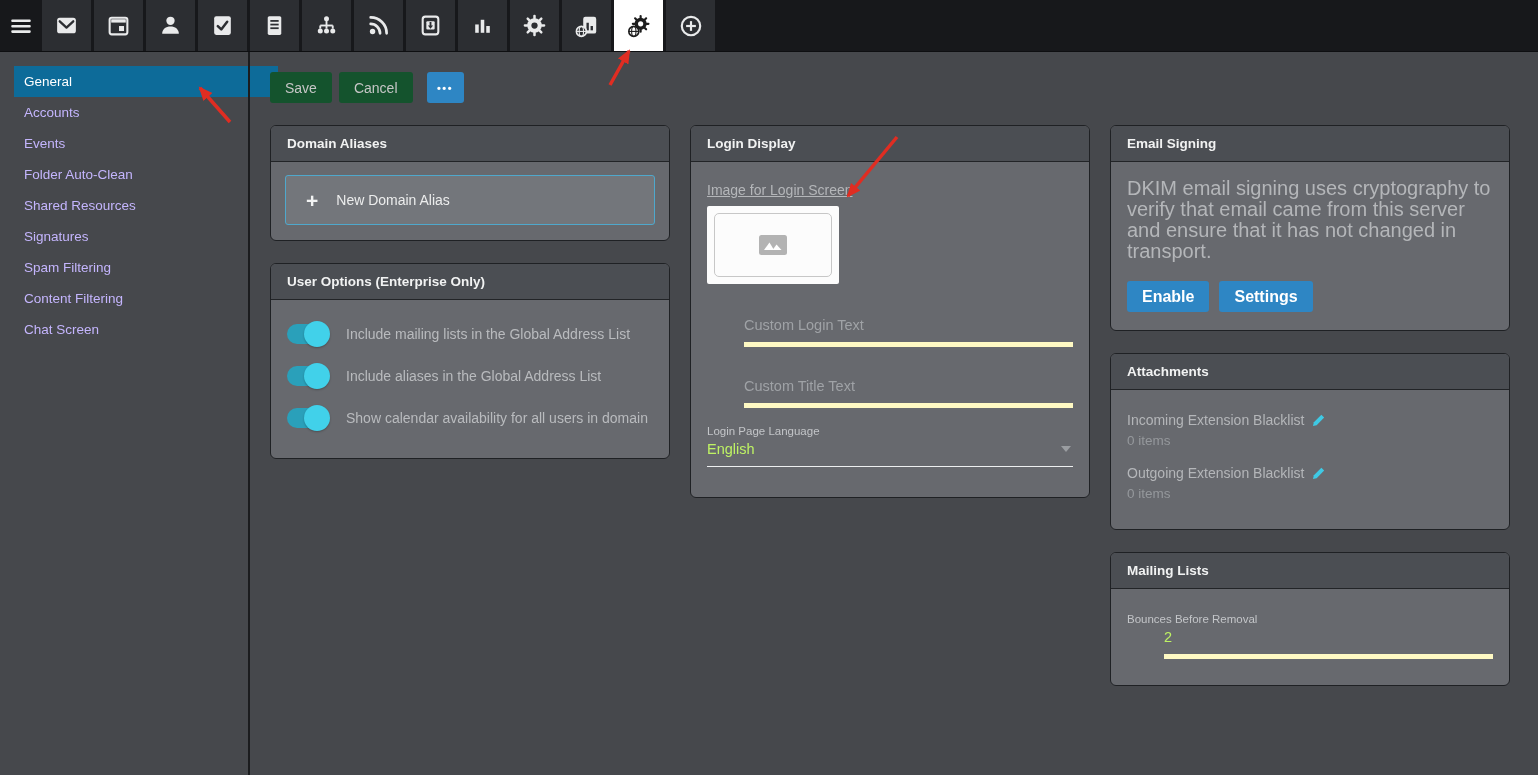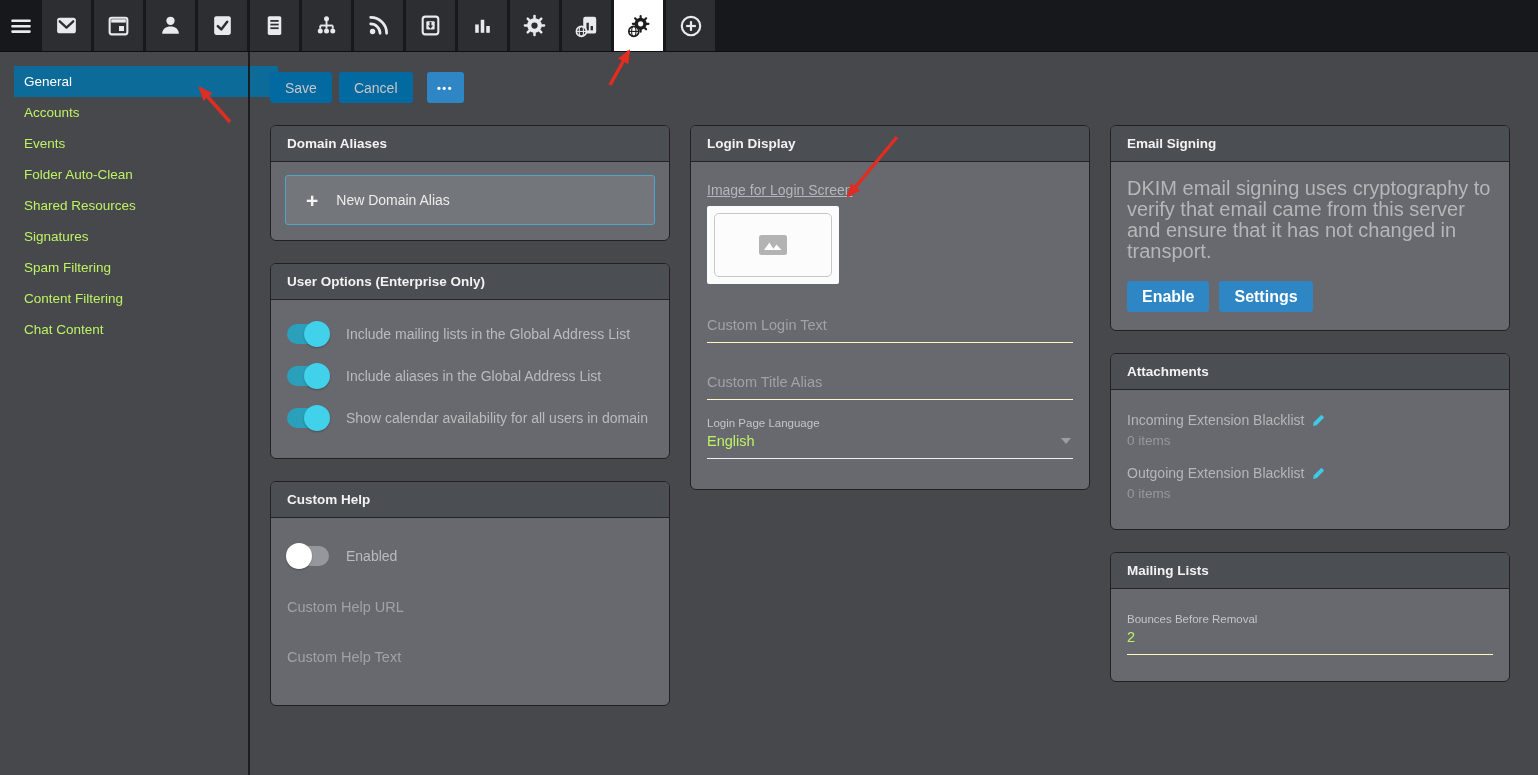--- a/index.html
+++ b/index.html
@@ -23,31 +23,31 @@
   }
   .cell.active{background:#ffffff;}
   
   .sidebar{
     position:absolute;left:0;top:52px;width:296px;bottom:0;
     background:#46484c;padding-top:14px;box-sizing:border-box;
   }
   .side-divider{position:absolute;left:248px;top:52px;width:2px;bottom:0;background:#1b1c1e;}
   .nav-item{
     margin:0 18px 0 14px;padding:7px 10px;font-size:13.5px;line-height:17px;
-    color:#bef264;cursor:pointer;white-space:nowrap;
+    color:#c4b5fd;cursor:pointer;white-space:nowrap;
   }
   .nav-item.active{background:#0d6b99;color:#ffffff;}
   
   .main{position:absolute;left:250px;top:52px;right:0;bottom:0;}
   .action-bar{margin:20px 0 0 20px;display:flex;align-items:center;gap:7px;height:31px;}
   .btn{
     border:none;border-radius:3px;font-family:inherit;font-size:14px;
     height:31px;padding:0 15px;cursor:pointer;
   }
-  .btn.disabled{background:#0369a1;color:#c6c6c6;cursor:default;}
+  .btn.disabled{background:#14532d;color:#c6c6c6;cursor:default;}
   .btn.blue{background:#2e86c4;color:#ffffff;font-weight:600;font-size:16px;}
   .btn.more{width:37px;padding:0;margin-left:7px;letter-spacing:1.5px;font-size:11px;font-weight:700;}
   .columns{display:flex;gap:20px;margin:22px 0 0 20px;align-items:flex-start;}
   .col{width:400px;flex:none;}
   
   .panel{
     width:400px;box-sizing:border-box;border:1px solid #1f2124;border-radius:6px;
     overflow:hidden;margin-bottom:22px;background:#67696e;
   }
   .panel-head{
@@ -63,21 +63,21 @@
   }
   .big-btn .plus{font-size:21px;font-weight:700;line-height:1;color:#f2f3f3;}
   .toggle-row{display:flex;align-items:center;gap:17px;font-size:14px;color:#b9bbbe;}
   .toggle{width:42px;height:20px;border-radius:10px;position:relative;flex:none;cursor:pointer;}
   .toggle .knob{width:26px;height:26px;border-radius:50%;position:absolute;top:-3px;box-shadow:0 1px 2px rgba(0,0,0,.25);}
   .toggle.on{background:#2aa0ba;}
   .toggle.on .knob{right:-1px;background:#41d1ea;}
   .toggle.off{background:#94979b;}
   .toggle.off .knob{left:-1px;background:#ffffff;}
   .field-label{font-size:14.5px;color:#9fa2a6;}
-  .field-underline{border-bottom:1px solid #fef9c3;padding-bottom:8px;}
+  .field-underline{border-bottom:5px solid #fef9c3;padding-bottom:8px;margin-left:37px;}
   .small-label{font-size:11.5px;color:#c3c5c8;}
   .field-value{font-size:14.5px;color:#bef264;margin-top:4px;}
   .select-line{position:relative;border-bottom:1px solid #edeff0;padding-bottom:9px;cursor:pointer;}
   .caret{
     position:absolute;right:2px;bottom:14px;width:0;height:0;
     border-left:5px solid transparent;border-right:5px solid transparent;
     border-top:6px solid #9a9da1;
   }
   .img-placeholder{
     width:132px;height:78px;background:#fcfcfc;border-radius:2px;margin-top:8px;
@@ -236,21 +236,21 @@
 
 <div class="sidebar">
   <div class="nav-item active">General</div>
   <div class="nav-item">Accounts</div>
   <div class="nav-item">Events</div>
   <div class="nav-item">Folder Auto-Clean</div>
   <div class="nav-item">Shared Resources</div>
   <div class="nav-item">Signatures</div>
   <div class="nav-item">Spam Filtering</div>
   <div class="nav-item">Content Filtering</div>
-  <div class="nav-item">Chat Content</div>
+  <div class="nav-item">Chat Screen</div>
 </div>
 <div class="side-divider"></div>
 
 <div class="main">
 
   <div class="action-bar">
     <button class="btn disabled">Save</button>
     <button class="btn disabled">Cancel</button>
     <button class="btn blue more">•••</button>
   </div>
@@ -286,33 +286,20 @@
           </div>
           <div class="toggle-row">
             <div class="toggle on">
                 <div class="knob"></div>
               </div>
             <span>Show calendar availability for all users in domain</span>
           </div>
         </div>
       </div>
 
-      <div class="panel">
-        <div class="panel-head">Custom Help</div>
-        <div class="panel-body" style="padding:28px 16px 40px;">
-          <div class="toggle-row">
-            <div class="toggle off">
-                <div class="knob"></div>
-              </div>
-            <span>Enabled</span>
-          </div>
-          <div class="field-label" style="margin-top:33px;">Custom Help URL</div>
-          <div class="field-label" style="margin-top:34px;">Custom Help Text</div>
-        </div>
-      </div>
 
     </div>
 
     <div class="col">
 
       <div class="panel">
         <div class="panel-head">Login Display</div>
         <div class="panel-body" style="padding:20px 16px 30px;">
           <div style="font-size:14px;color:#b4b6b9;text-decoration:underline;">Image for Login Screen</div>
           <div class="img-placeholder">
@@ -321,21 +308,21 @@
                 <rect x="0" y="0" width="28" height="20" rx="2.5" fill="#b3b3b3"></rect>
                 <polygon points="5,15 10.5,7.5 15,15" fill="#ffffff"></polygon>
                 <polygon points="13.5,15 17.5,9.5 22.5,15" fill="#ffffff"></polygon>
               </svg>
             </div>
           </div>
           <div class="field-underline" style="margin-top:32px;">
             <span class="field-label">Custom Login Text</span>
           </div>
           <div class="field-underline" style="margin-top:30px;">
-            <span class="field-label">Custom Title Alias</span>
+            <span class="field-label">Custom Title Text</span>
           </div>
           <div class="small-label" style="margin-top:17px;">Login Page Language</div>
           <div class="select-line">
             <div class="field-value">English</div>
             <div class="caret"></div>
           </div>
         </div>
       </div>
 
 

